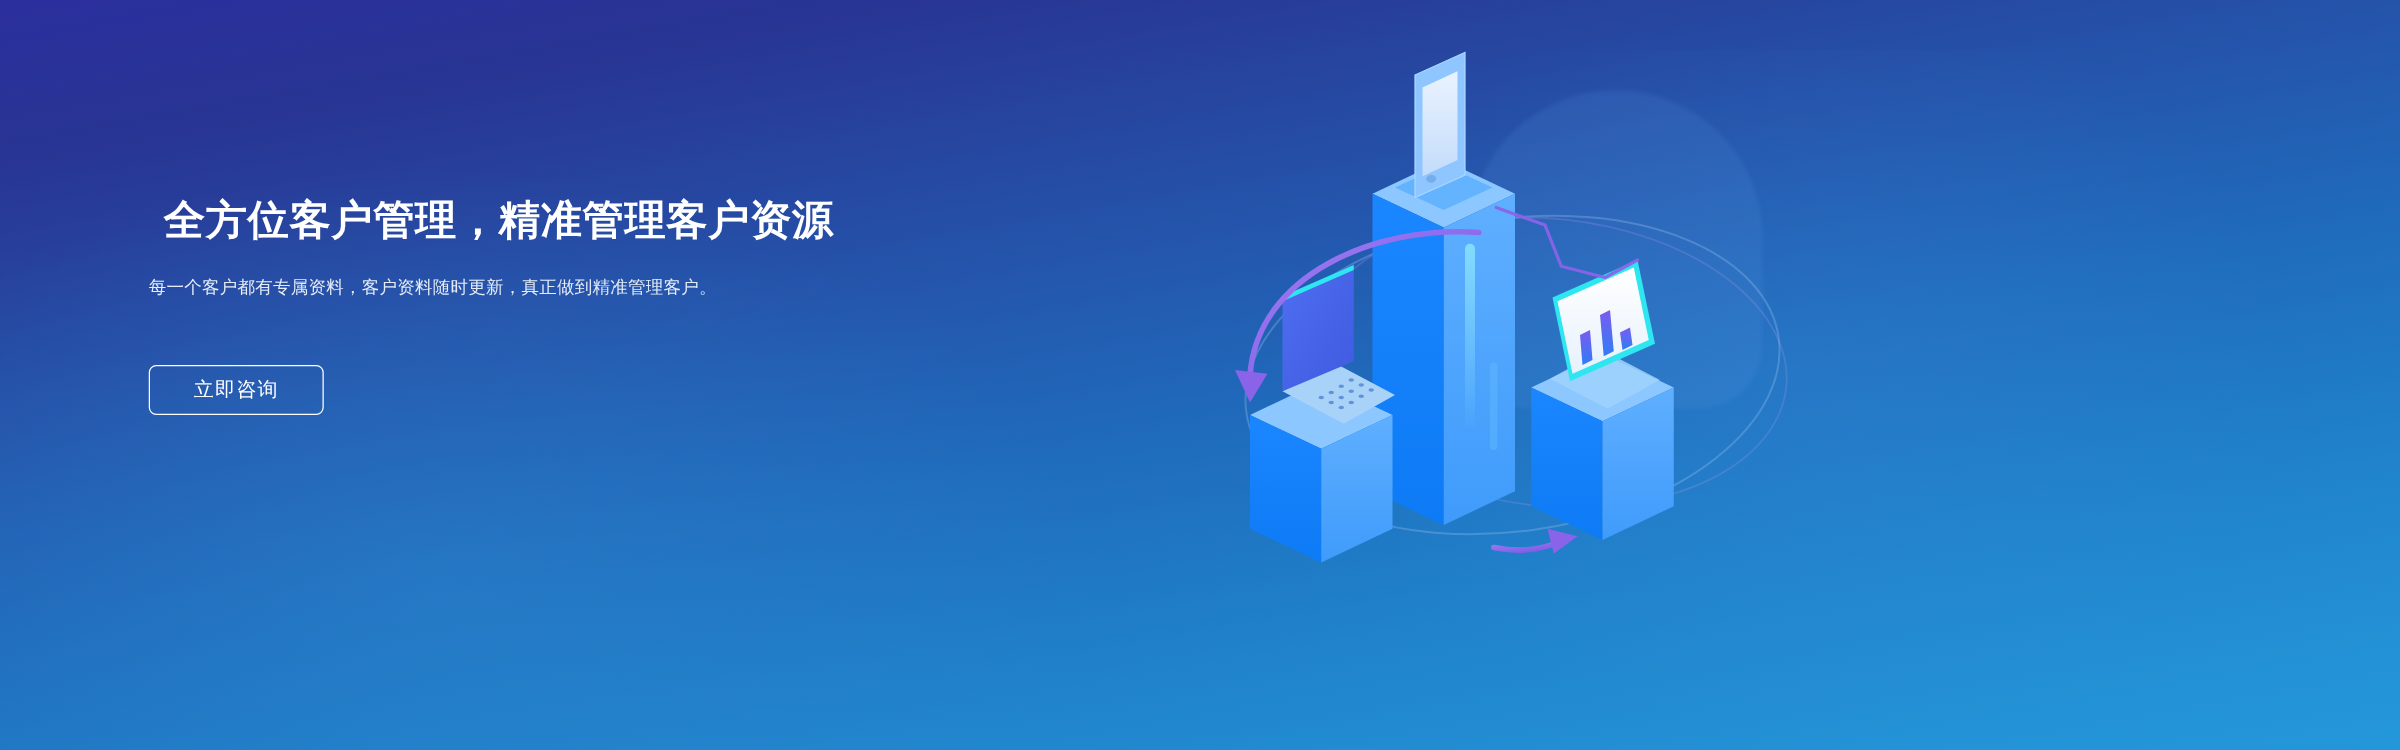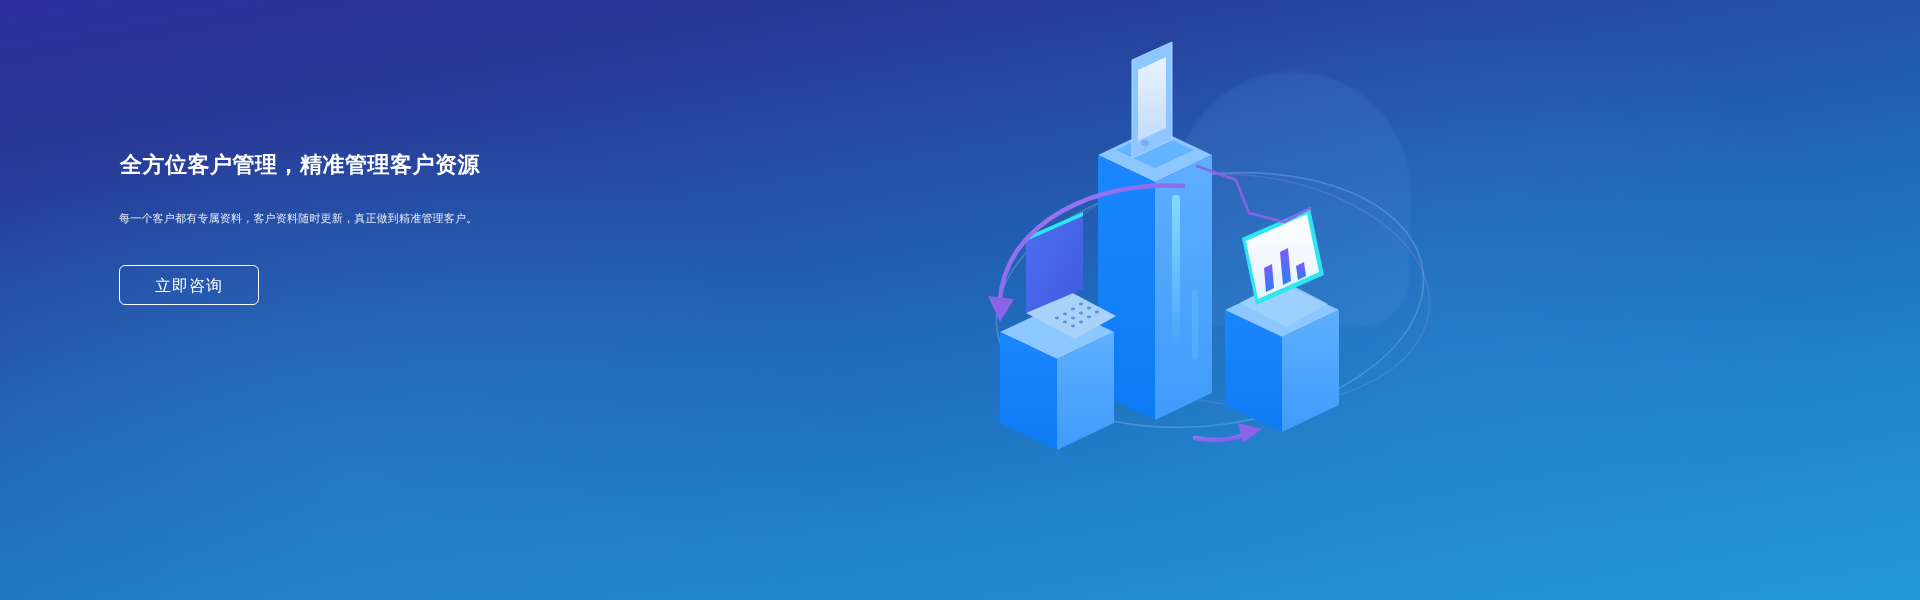--- a/index.html
+++ b/index.html
@@ -56,32 +56,32 @@
   }
 
   
   .copy {
     position: absolute;
     left: 119px;
     top: 140px;
     width: 700px;
   }
   .headline {
-    margin: 1px;
+    margin: 12px;
     color: #ffffff;
-    font-size: 22px;
+    font-size: 33px;
     font-weight: bold;
     letter-spacing: 0.5px;
     line-height: 48px;
     white-space: nowrap;
   }
   .subcopy {
-    margin: 16px 0 0 0;
+    margin: 16px 0 16px 0;
     color: #e4ecf7;
-    font-size: 11px;
+    font-size: 14px;
     line-height: 26px;
     width: 500px;
     letter-spacing: 0.2px;
   }
   .cta {
     display: inline-block;
     margin-top: 34px;
     padding: 0;
     width: 140px;
     height: 40px;

